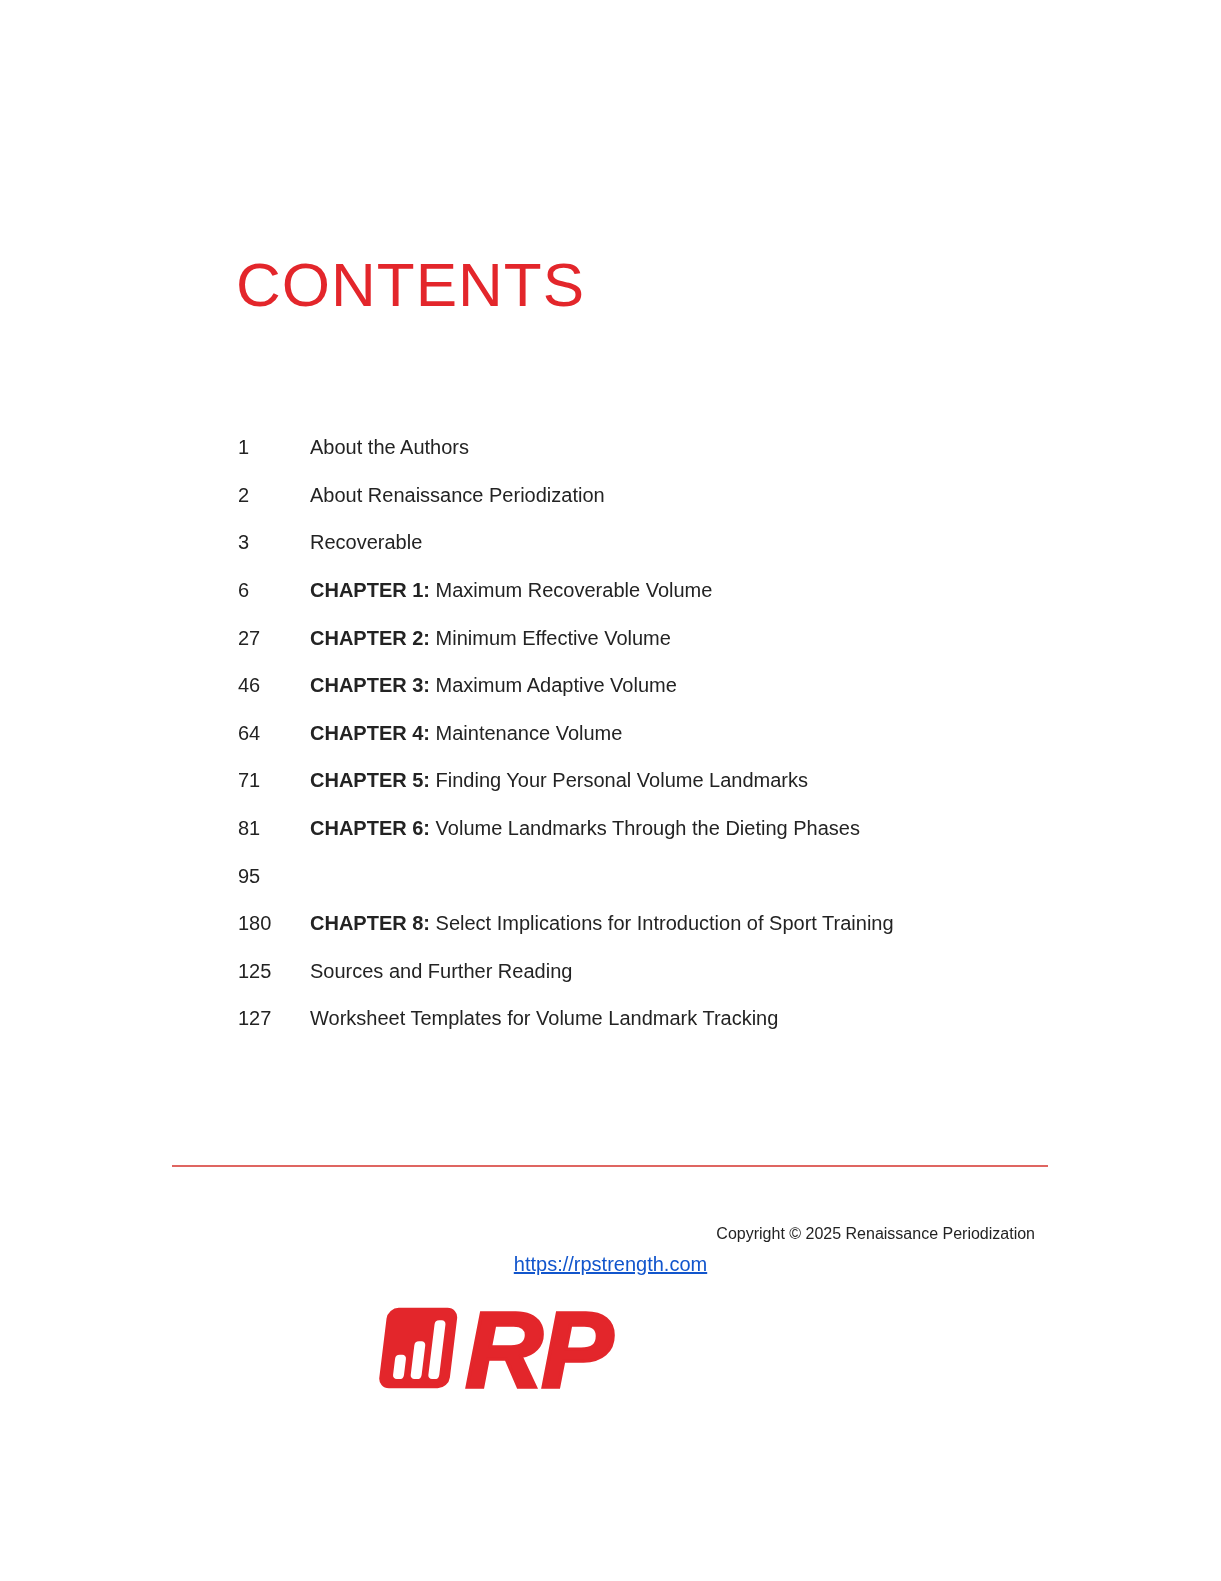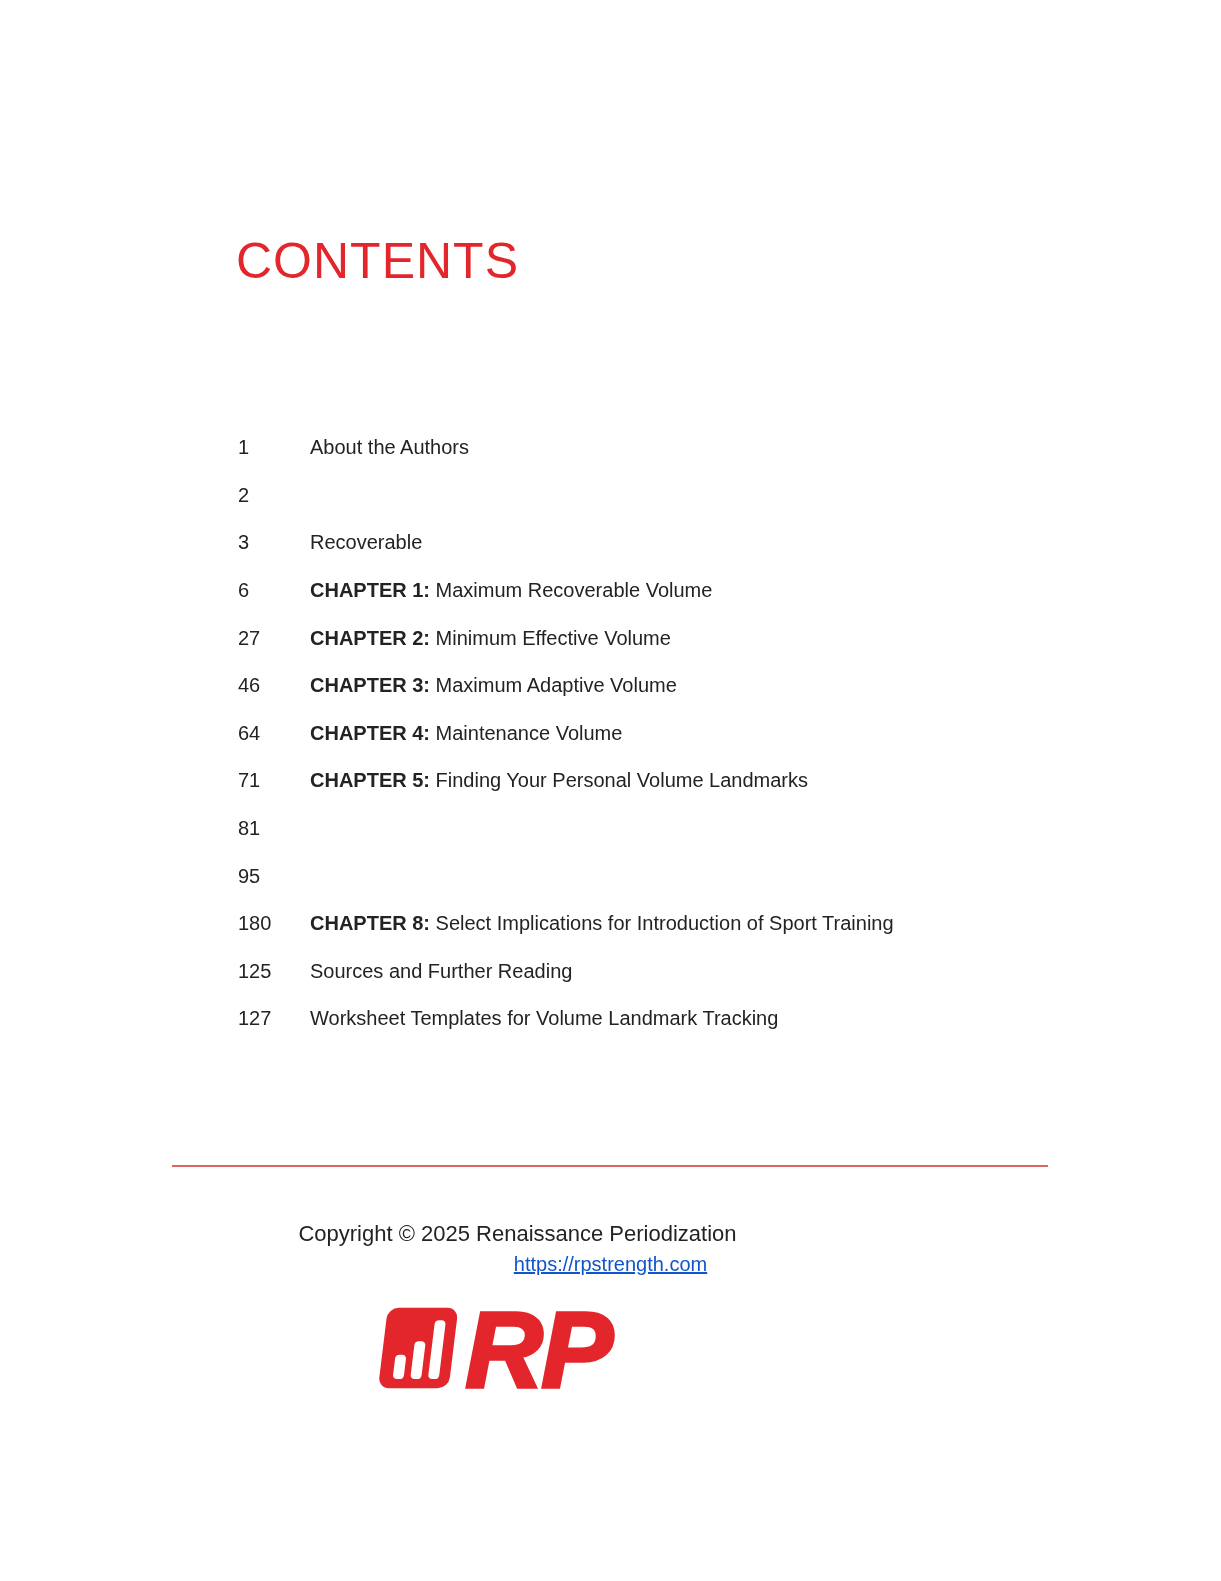--- a/index.html
+++ b/index.html
@@ -12,22 +12,22 @@
   body{
     width:1221px;height:1581px;
     background:#ffffff;
     position:relative;
     font-family:"Liberation Sans", sans-serif;
     color:var(--ink);
     overflow:hidden;
   }
   .page-title{
     position:absolute;
-    left:236px;top:236px;
-    font-size:50px;
+    left:236px;top:254px;
+    font-size:62px;
     line-height:1;
     letter-spacing:1px;
     color:var(--red);
     font-weight:400;
   }
   .toc{
     position:absolute;
     left:238px;top:424px;
     width:860px;
   }
@@ -51,22 +51,22 @@
   .divider{
     position:absolute;
     left:172px;top:1165px;
     width:876px;height:2px;
     background:var(--divider);
   }
   .footer-copyright{
     position:absolute;
     left:0;top:1222px;
     width:1035px;
-    text-align:center;
-    font-size:22px;
+    text-align:right;
+    font-size:16px;
     line-height:24px;
   }
   .footer-link-wrap{
     position:absolute;
     left:0;top:1252px;
     width:1221px;
     text-align:center;
     font-size:20px;
     line-height:24px;
   }
@@ -87,20 +87,21 @@
 
 <div class="page-title">CONTENTS</div>
 
 <div class="toc">
   <div class="toc-row">
     <span class="toc-page">1</span>
     <span class="toc-title"><span class="toc-chapter"></span><span>About the Authors</span></span>
   </div>
   <div class="toc-row">
     <span class="toc-page">2</span>
+    <span class="toc-title"><span class="toc-chapter"></span><span>About Renaissance Periodization</span></span>
   </div>
   <div class="toc-row">
     <span class="toc-page">3</span>
     <span class="toc-title"><span class="toc-chapter"></span><span>Recoverable</span></span>
   </div>
   <div class="toc-row">
     <span class="toc-page">6</span>
     <span class="toc-title"><span class="toc-chapter">CHAPTER 1: </span><span>Maximum Recoverable Volume</span></span>
   </div>
   <div class="toc-row">
@@ -114,20 +115,21 @@
   <div class="toc-row">
     <span class="toc-page">64</span>
     <span class="toc-title"><span class="toc-chapter">CHAPTER 4: </span><span>Maintenance Volume</span></span>
   </div>
   <div class="toc-row">
     <span class="toc-page">71</span>
     <span class="toc-title"><span class="toc-chapter">CHAPTER 5: </span><span>Finding Your Personal Volume Landmarks</span></span>
   </div>
   <div class="toc-row">
     <span class="toc-page">81</span>
+    <span class="toc-title"><span class="toc-chapter">CHAPTER 6: </span><span>Volume Landmarks Through the Dieting Phases</span></span>
   </div>
   <div class="toc-row">
     <span class="toc-page">95</span>
   </div>
   <div class="toc-row">
     <span class="toc-page">180</span>
     <span class="toc-title"><span class="toc-chapter">CHAPTER 8: </span><span>Select Implications for Introduction of Sport Training</span></span>
   </div>
   <div class="toc-row">
     <span class="toc-page">125</span>

